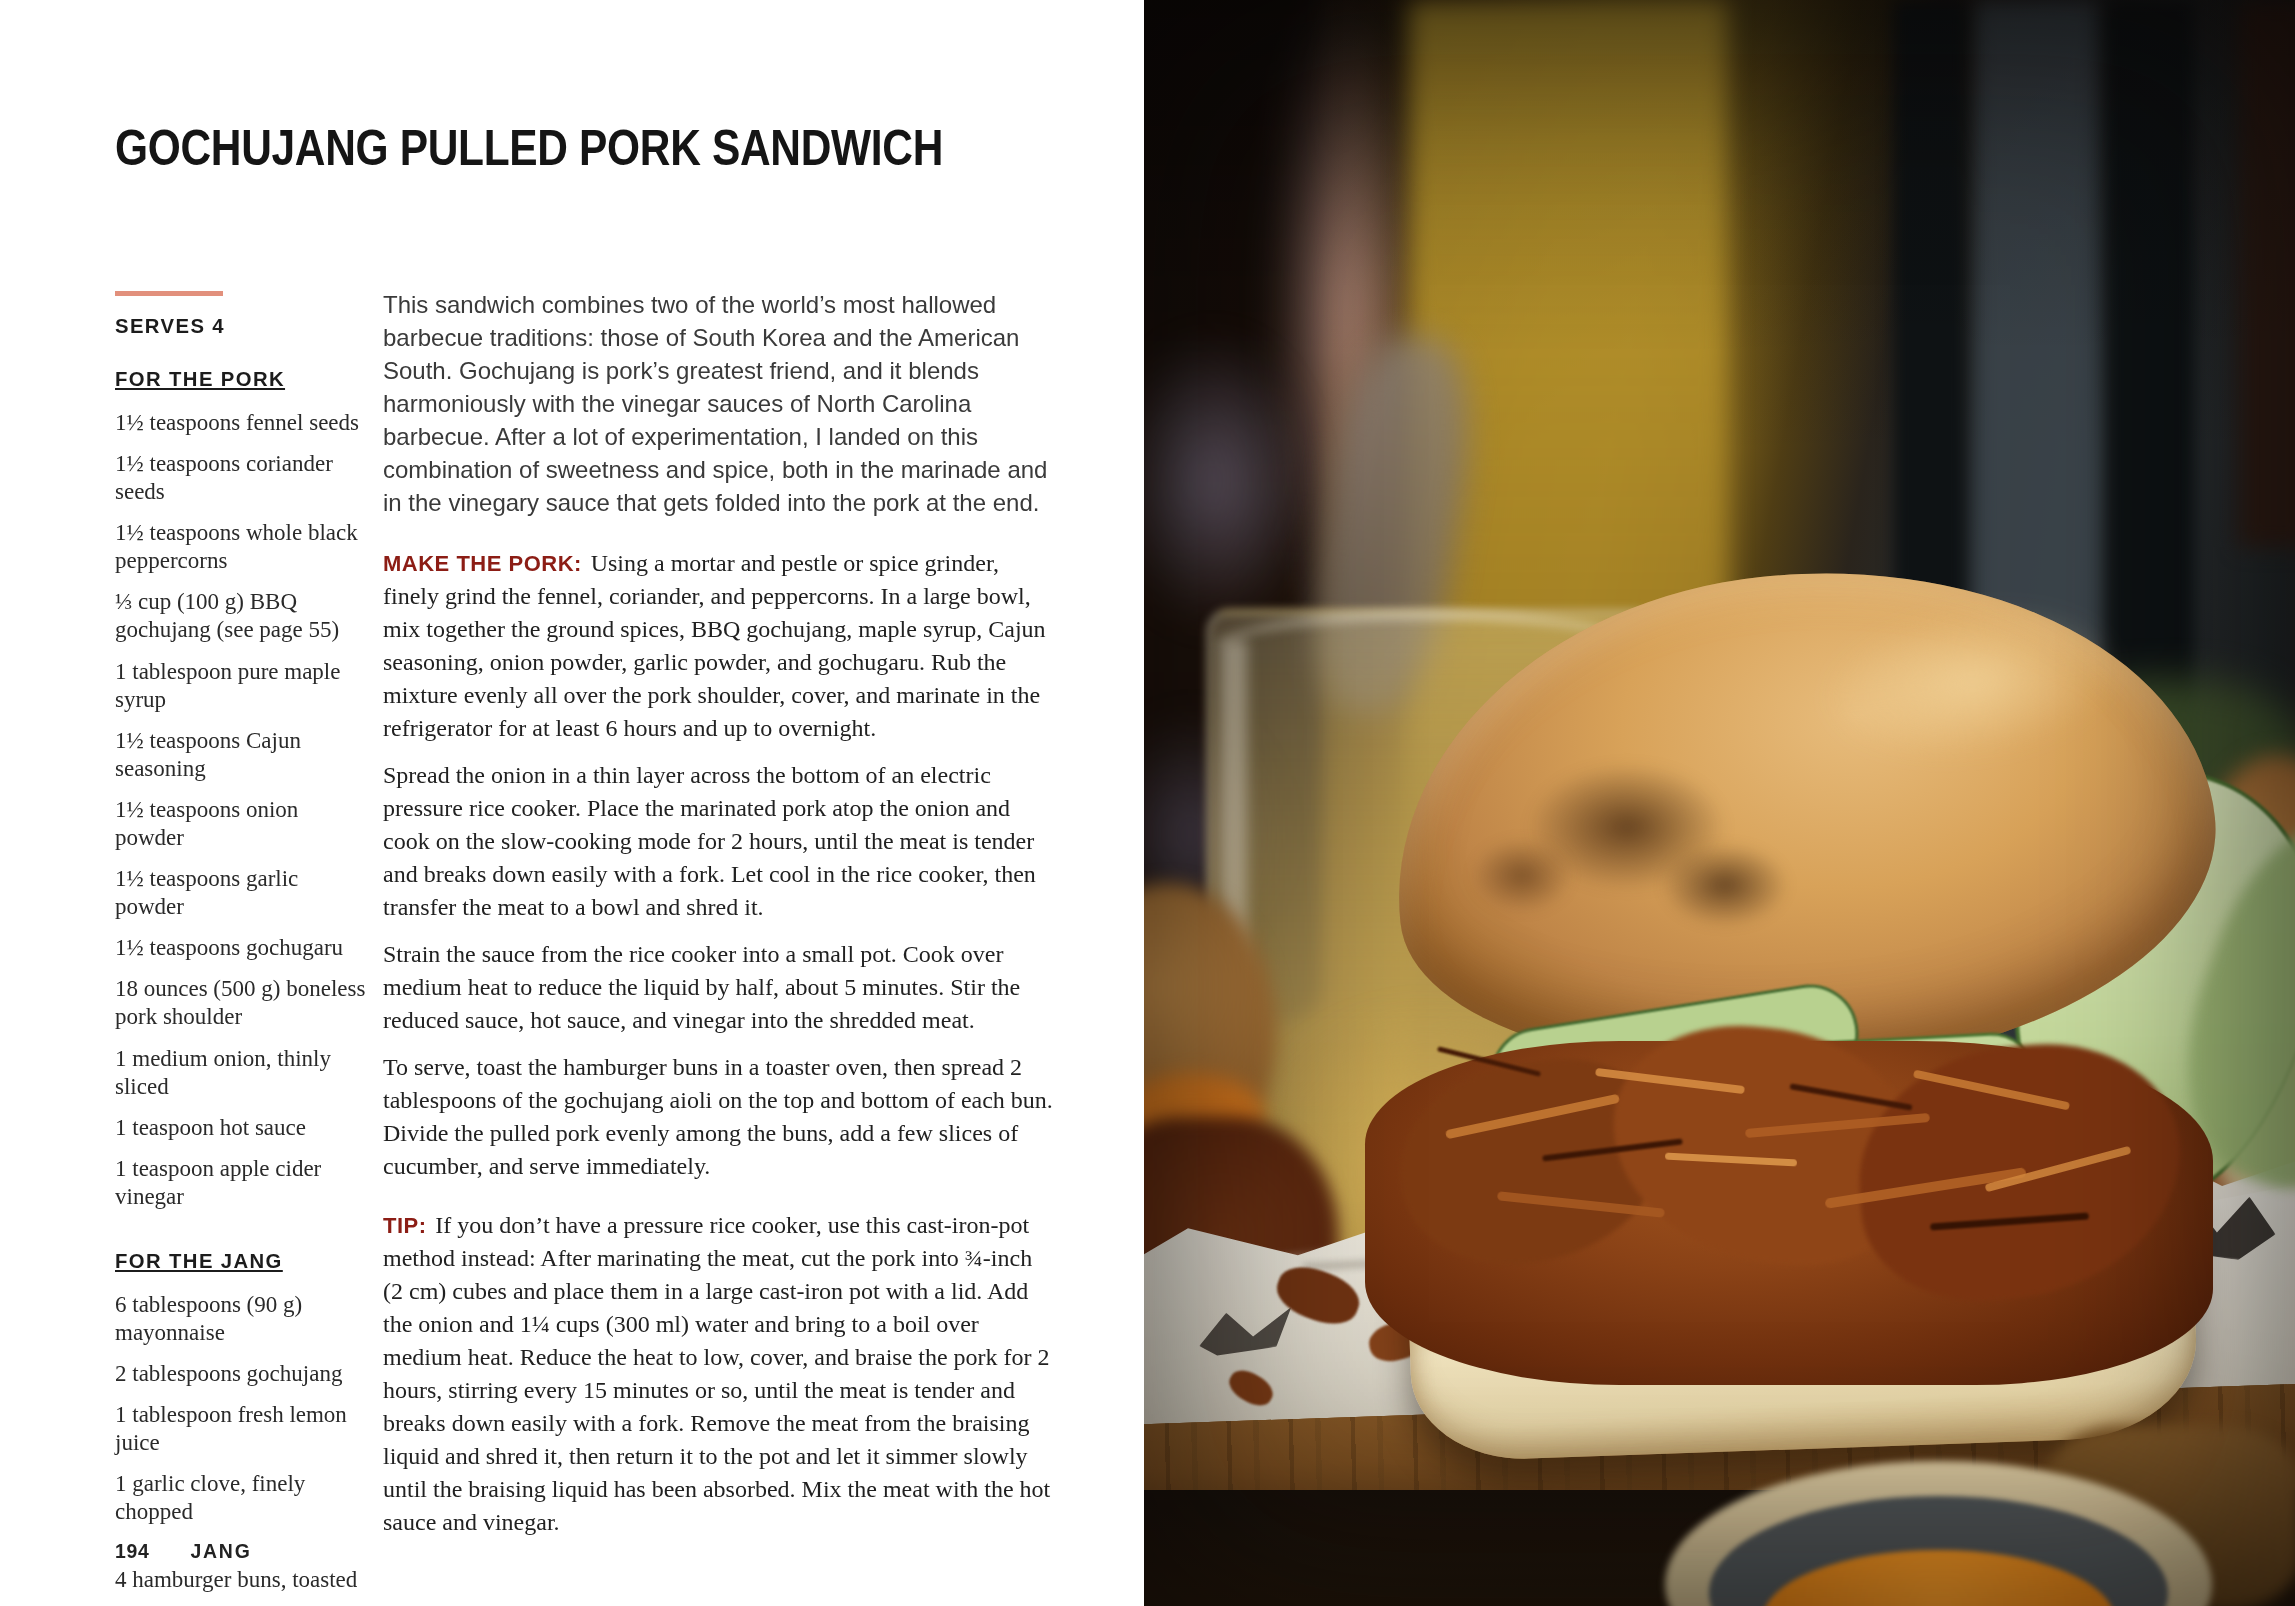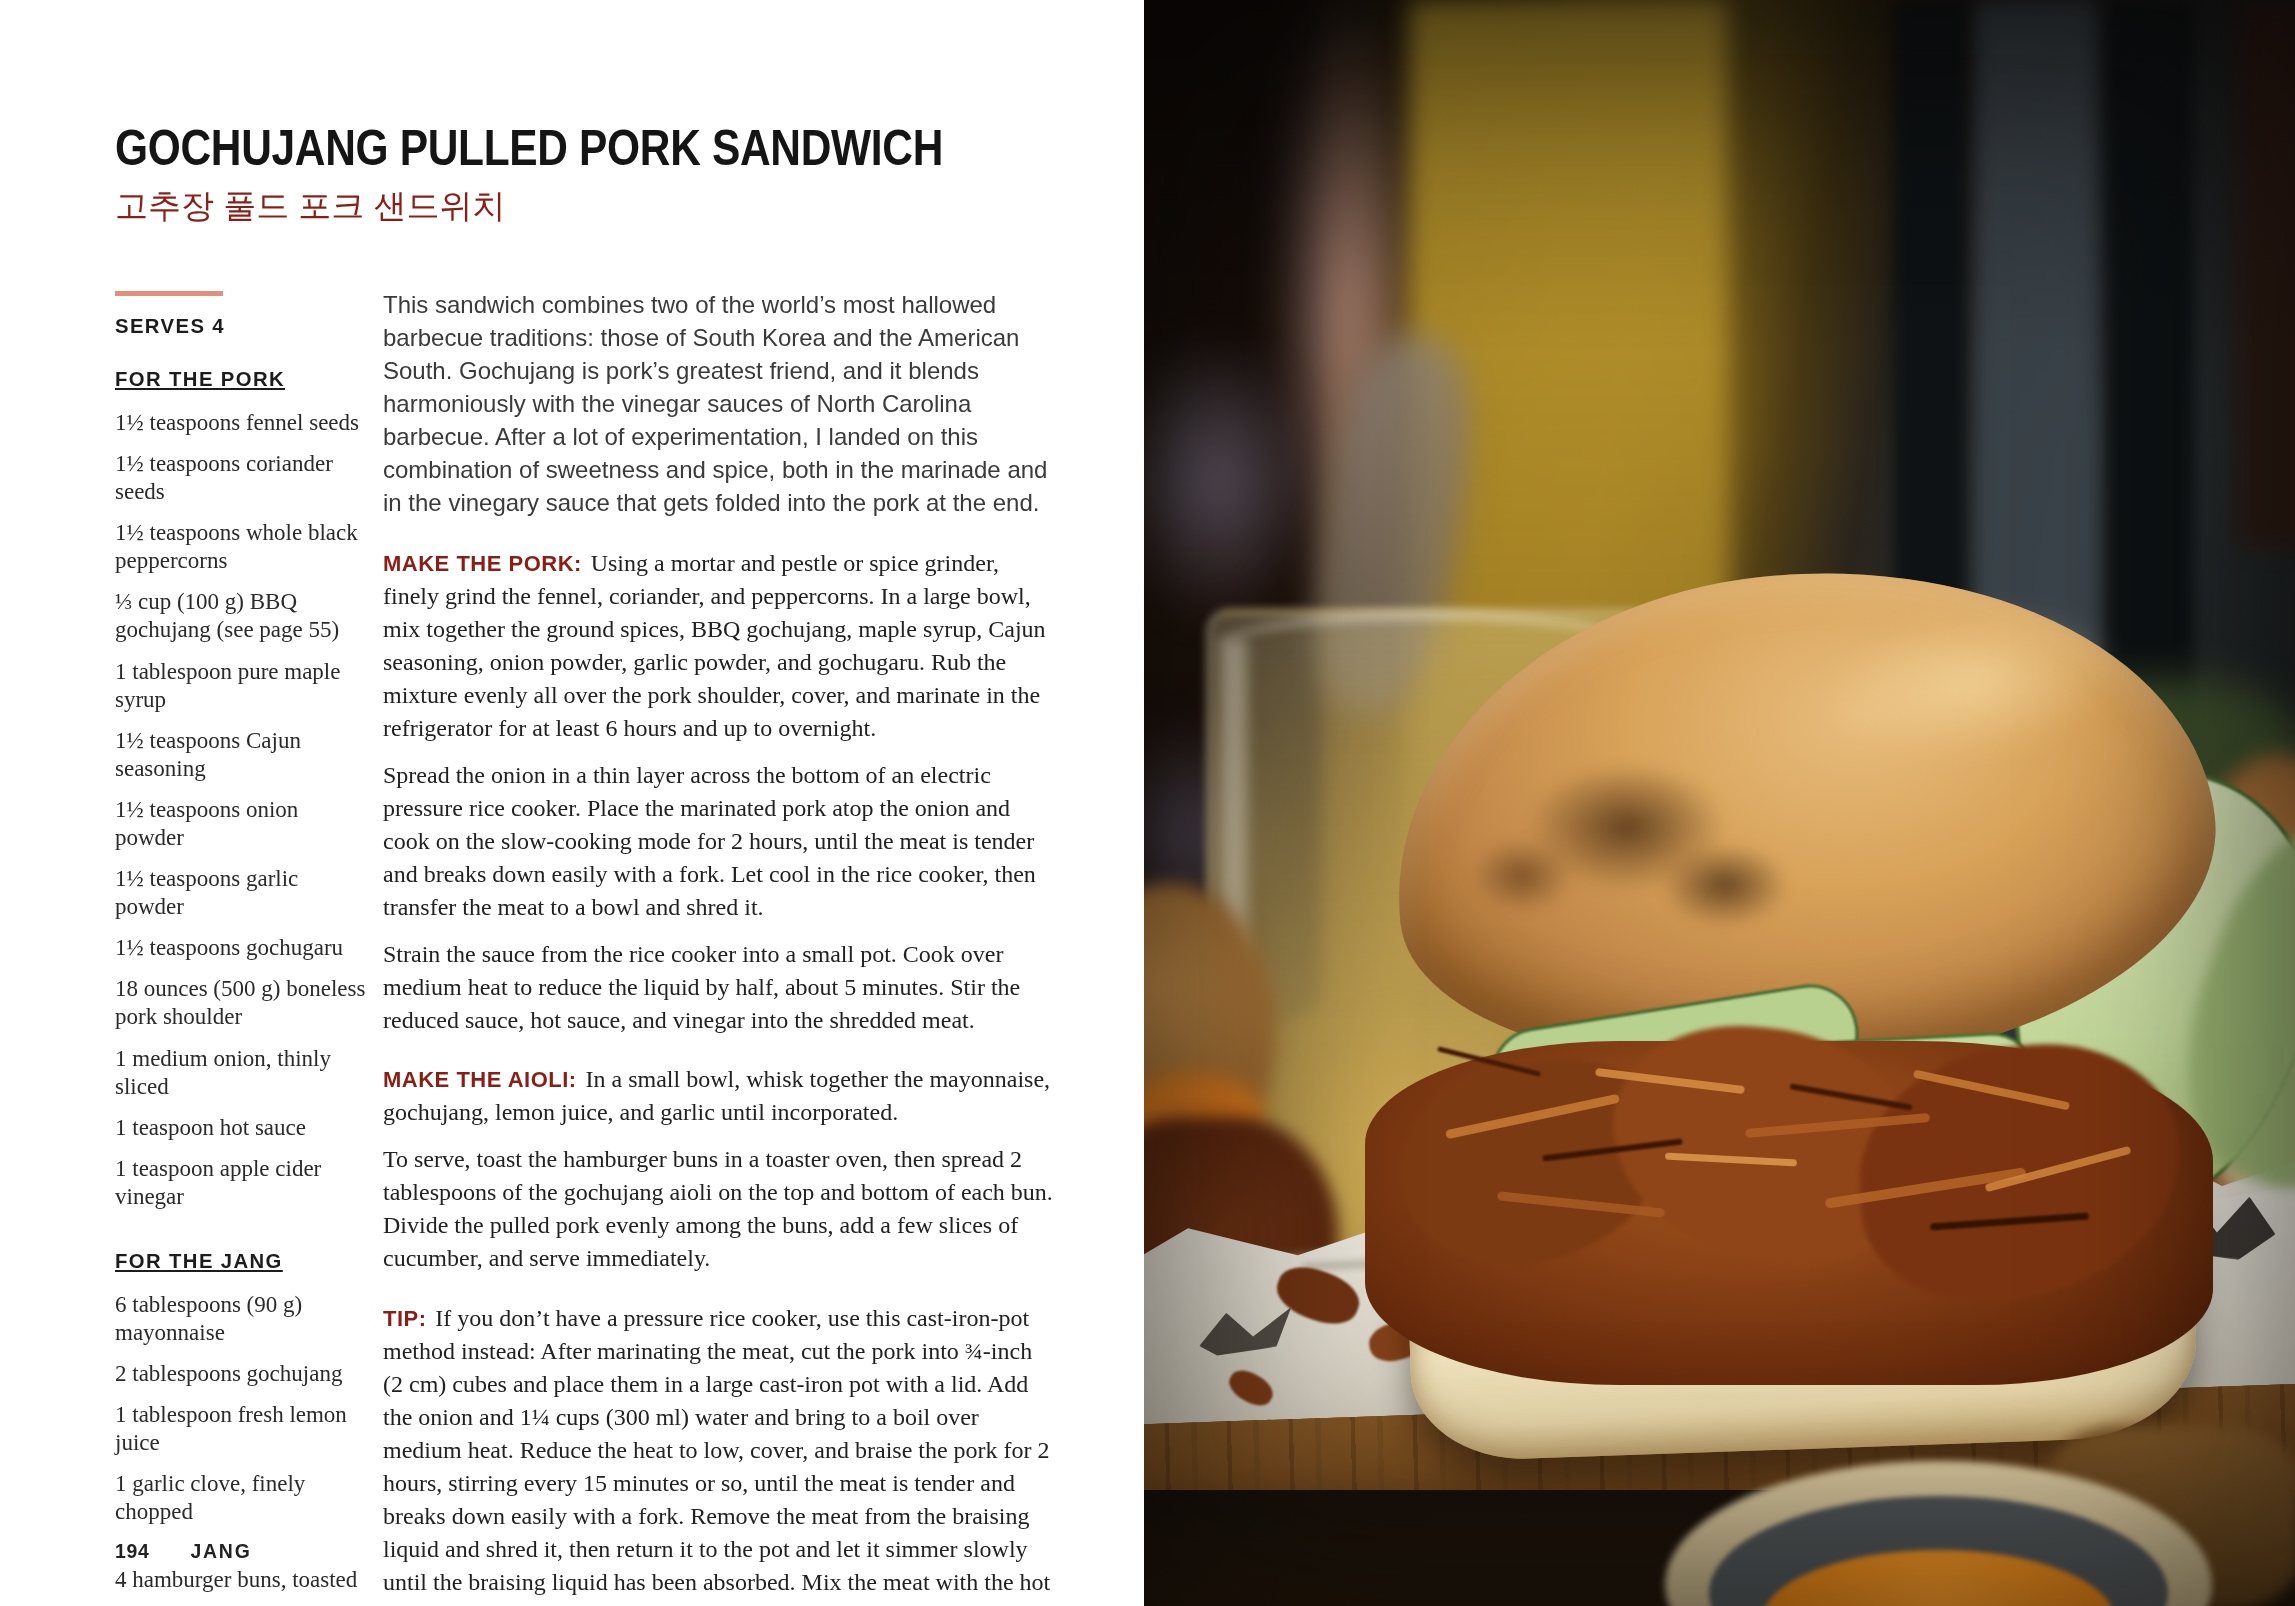--- a/index.html
+++ b/index.html
@@ -210,21 +210,20 @@
       box-shadow:inset 0 0 194px 53px rgba(5,4,3,.5);
       background:linear-gradient(180deg,rgba(8,6,5,.3),rgba(0,0,0,0) 22%);}
 </style>
 </head>
 <body>
 
 <section class="recipe-page">
 
   <header class="rp-header">
     <h1 class="rp-title">GOCHUJANG PULLED PORK SANDWICH</h1>
-    <div class="rp-korean">고추장 풀드 포크 샌드위치</div>
   </header>
 
   <div class="columns">
 
     <aside class="ing-col">
       <div class="accent-rule"></div>
       <div class="serves">SERVES 4</div>
 
       <h3 class="ing-head">FOR THE PORK</h3>
       <p class="ing">1½ teaspoons fennel seeds</p>
@@ -251,21 +250,20 @@
       <p class="ing">4 hamburger buns, toasted</p>
 
     </aside>
 
     <div class="body-col">
       <p class="intro">This sandwich combines two of the world’s most hallowed barbecue traditions: those of South Korea and the American South. Gochujang is pork’s greatest friend, and it blends harmoniously with the vinegar sauces of North Carolina barbecue. After a lot of experimentation, I landed on this combination of sweetness and spice, both in the marinade and in the vinegary sauce that gets folded into the pork at the end.</p>
 
       <p class="bp labeled"><span class="plabel">MAKE THE PORK:</span><span>Using a mortar and pestle or spice grinder, finely grind the fennel, coriander, and peppercorns. In a large bowl, mix together the ground spices, BBQ gochujang, maple syrup, Cajun seasoning, onion powder, garlic powder, and gochugaru. Rub the mixture evenly all over the pork shoulder, cover, and marinate in the refrigerator for at least 6 hours and up to overnight.</span></p>
       <p class="bp"><span>Spread the onion in a thin layer across the bottom of an electric pressure rice cooker. Place the marinated pork atop the onion and cook on the slow-cooking mode for 2 hours, until the meat is tender and breaks down easily with a fork. Let cool in the rice cooker, then transfer the meat to a bowl and shred it.</span></p>
       <p class="bp"><span>Strain the sauce from the rice cooker into a small pot. Cook over medium heat to reduce the liquid by half, about 5 minutes. Stir the reduced sauce, hot sauce, and vinegar into the shredded meat.</span></p>
-      <p class="bp labeled"><span class="plabel">MAKE THE AIOLI:</span><span>In a small bowl, whisk together the mayonnaise, gochujang, lemon juice, and garlic until incorporated.</span></p>
       <p class="bp"><span>To serve, toast the hamburger buns in a toaster oven, then spread 2 tablespoons of the gochujang aioli on the top and bottom of each bun. Divide the pulled pork evenly among the buns, add a few slices of cucumber, and serve immediately.</span></p>
       <p class="bp labeled"><span class="plabel">TIP:</span><span>If you don’t have a pressure rice cooker, use this cast-iron-pot method instead: After marinating the meat, cut the pork into ¾-inch (2 cm) cubes and place them in a large cast-iron pot with a lid. Add the onion and 1¼ cups (300 ml) water and bring to a boil over medium heat. Reduce the heat to low, cover, and braise the pork for 2 hours, stirring every 15 minutes or so, until the meat is tender and breaks down easily with a fork. Remove the meat from the braising liquid and shred it, then return it to the pot and let it simmer slowly until the braising liquid has been absorbed. Mix the meat with the hot sauce and vinegar.</span></p>
     </div>
   </div>
 
   <footer class="rp-footer">
     <span>194</span><span class="book">JANG</span>
   </footer>
 </section>
 

